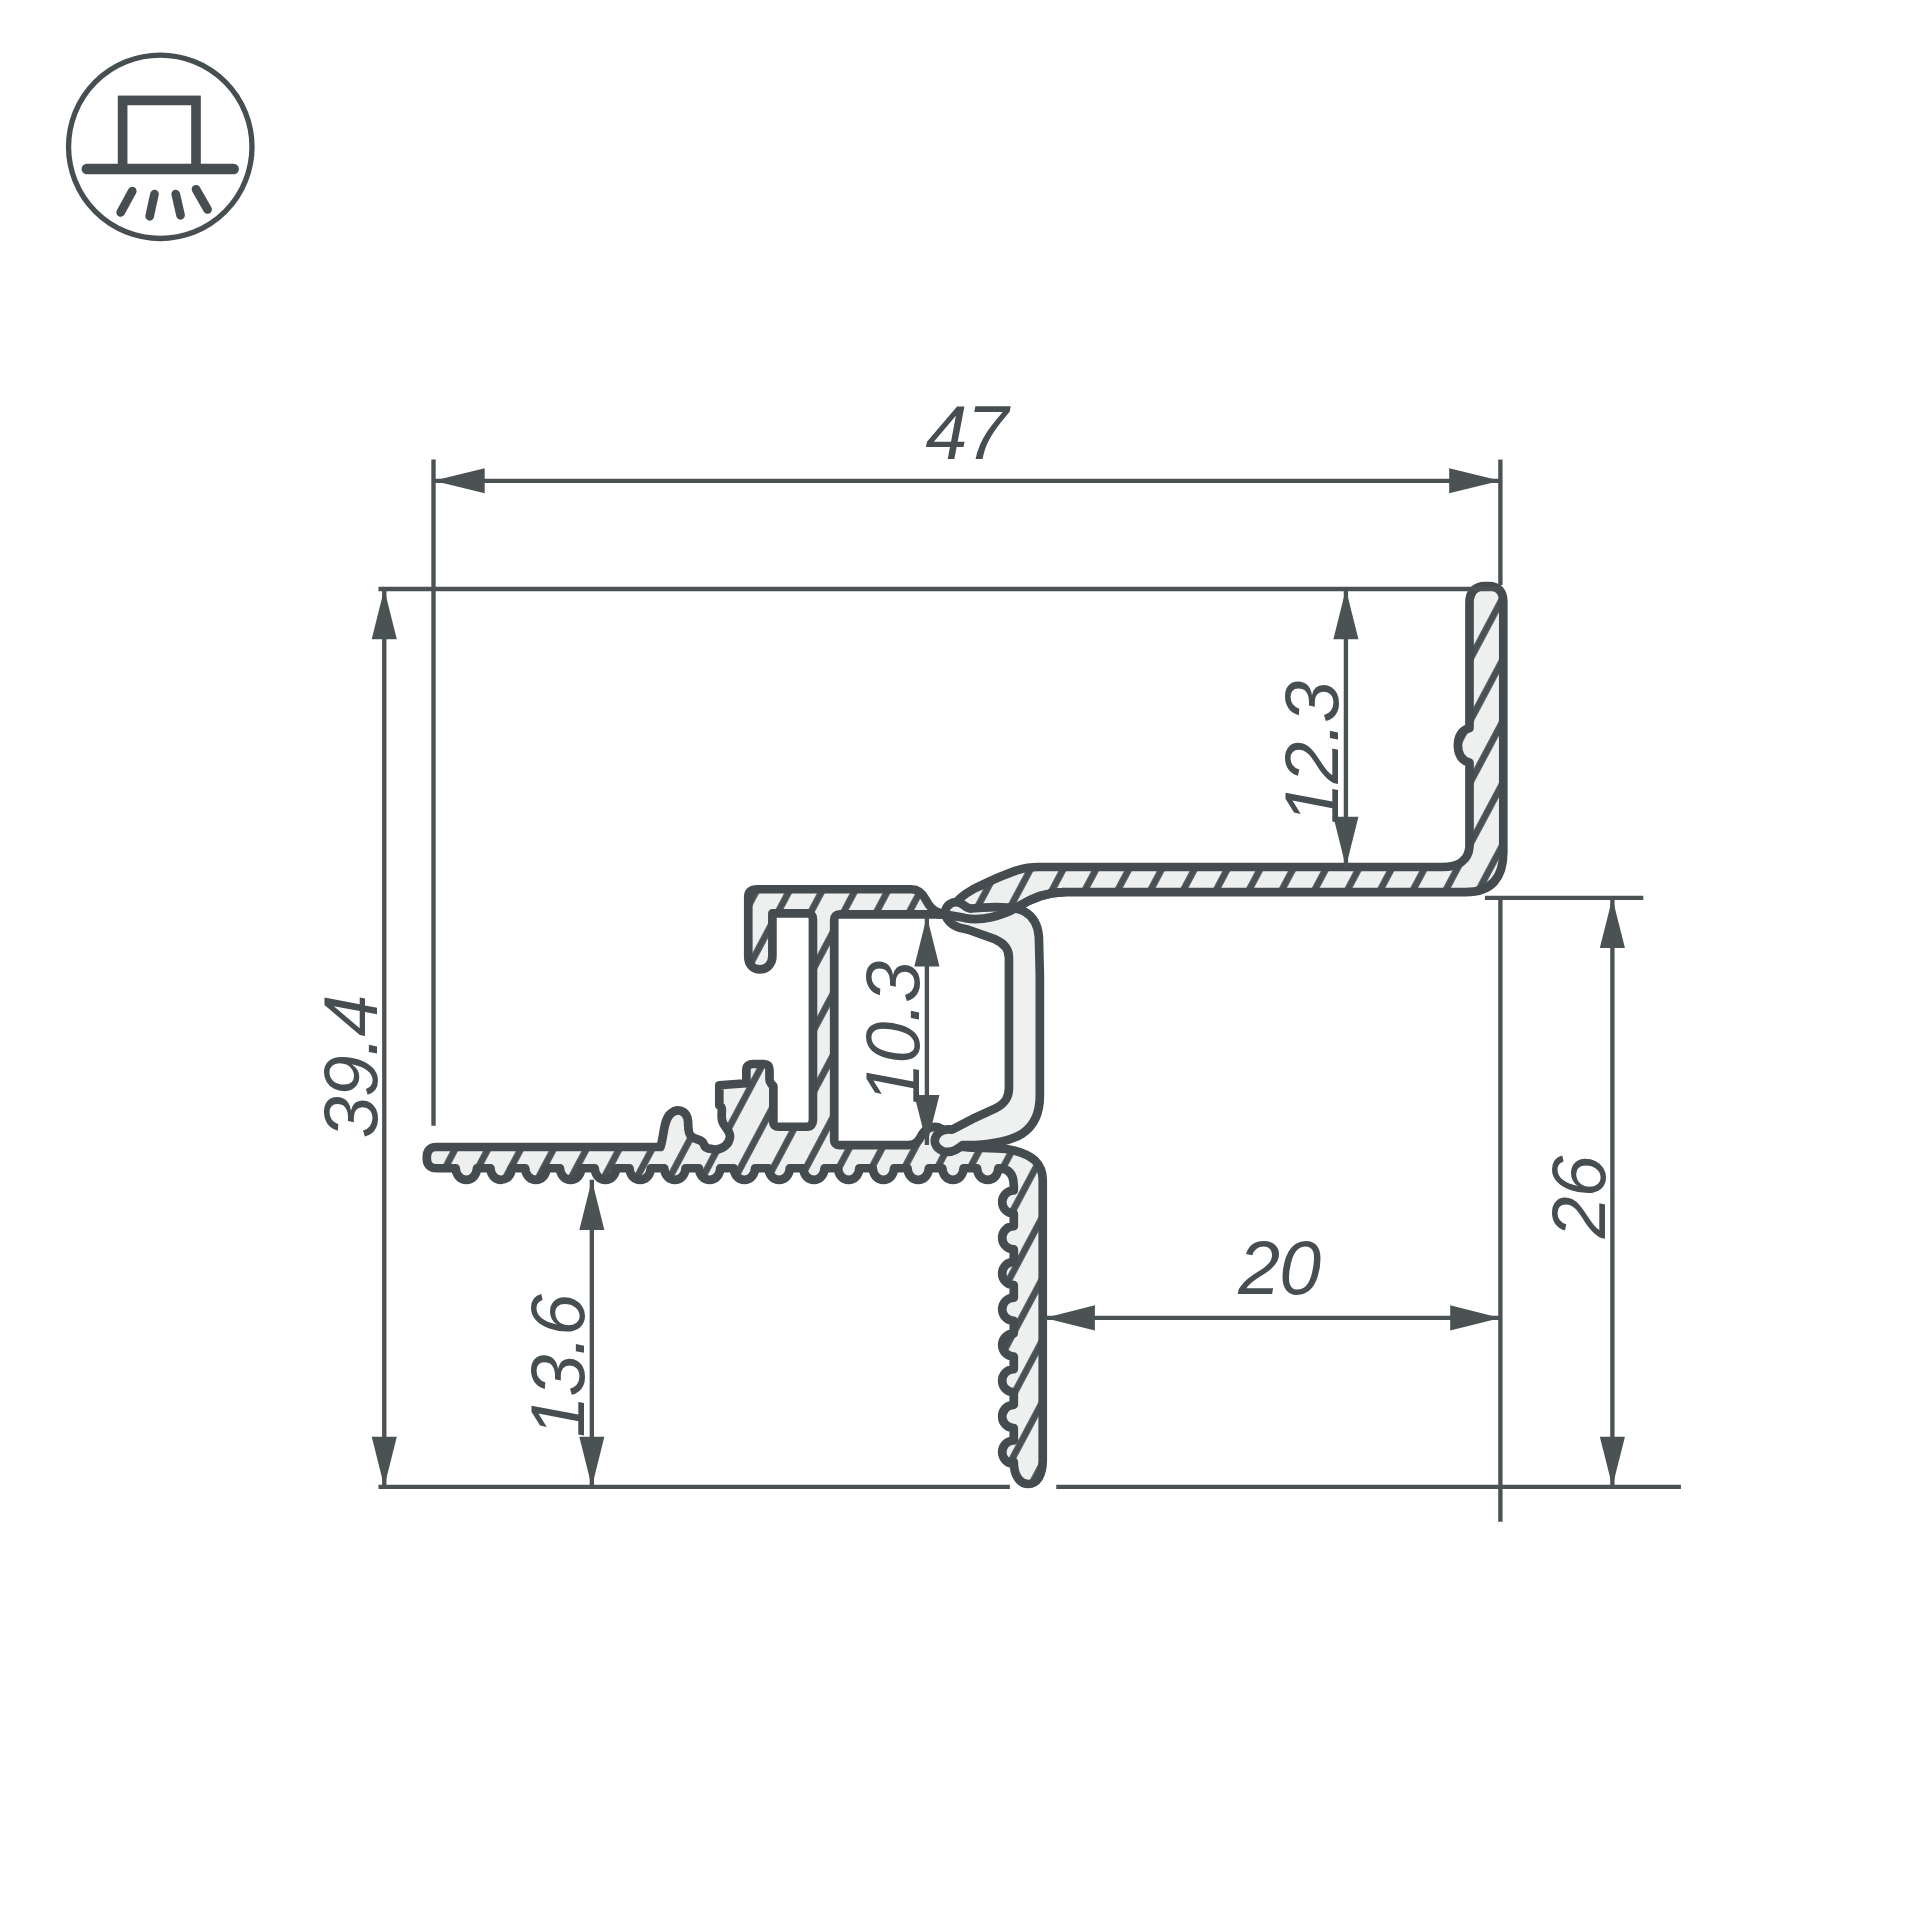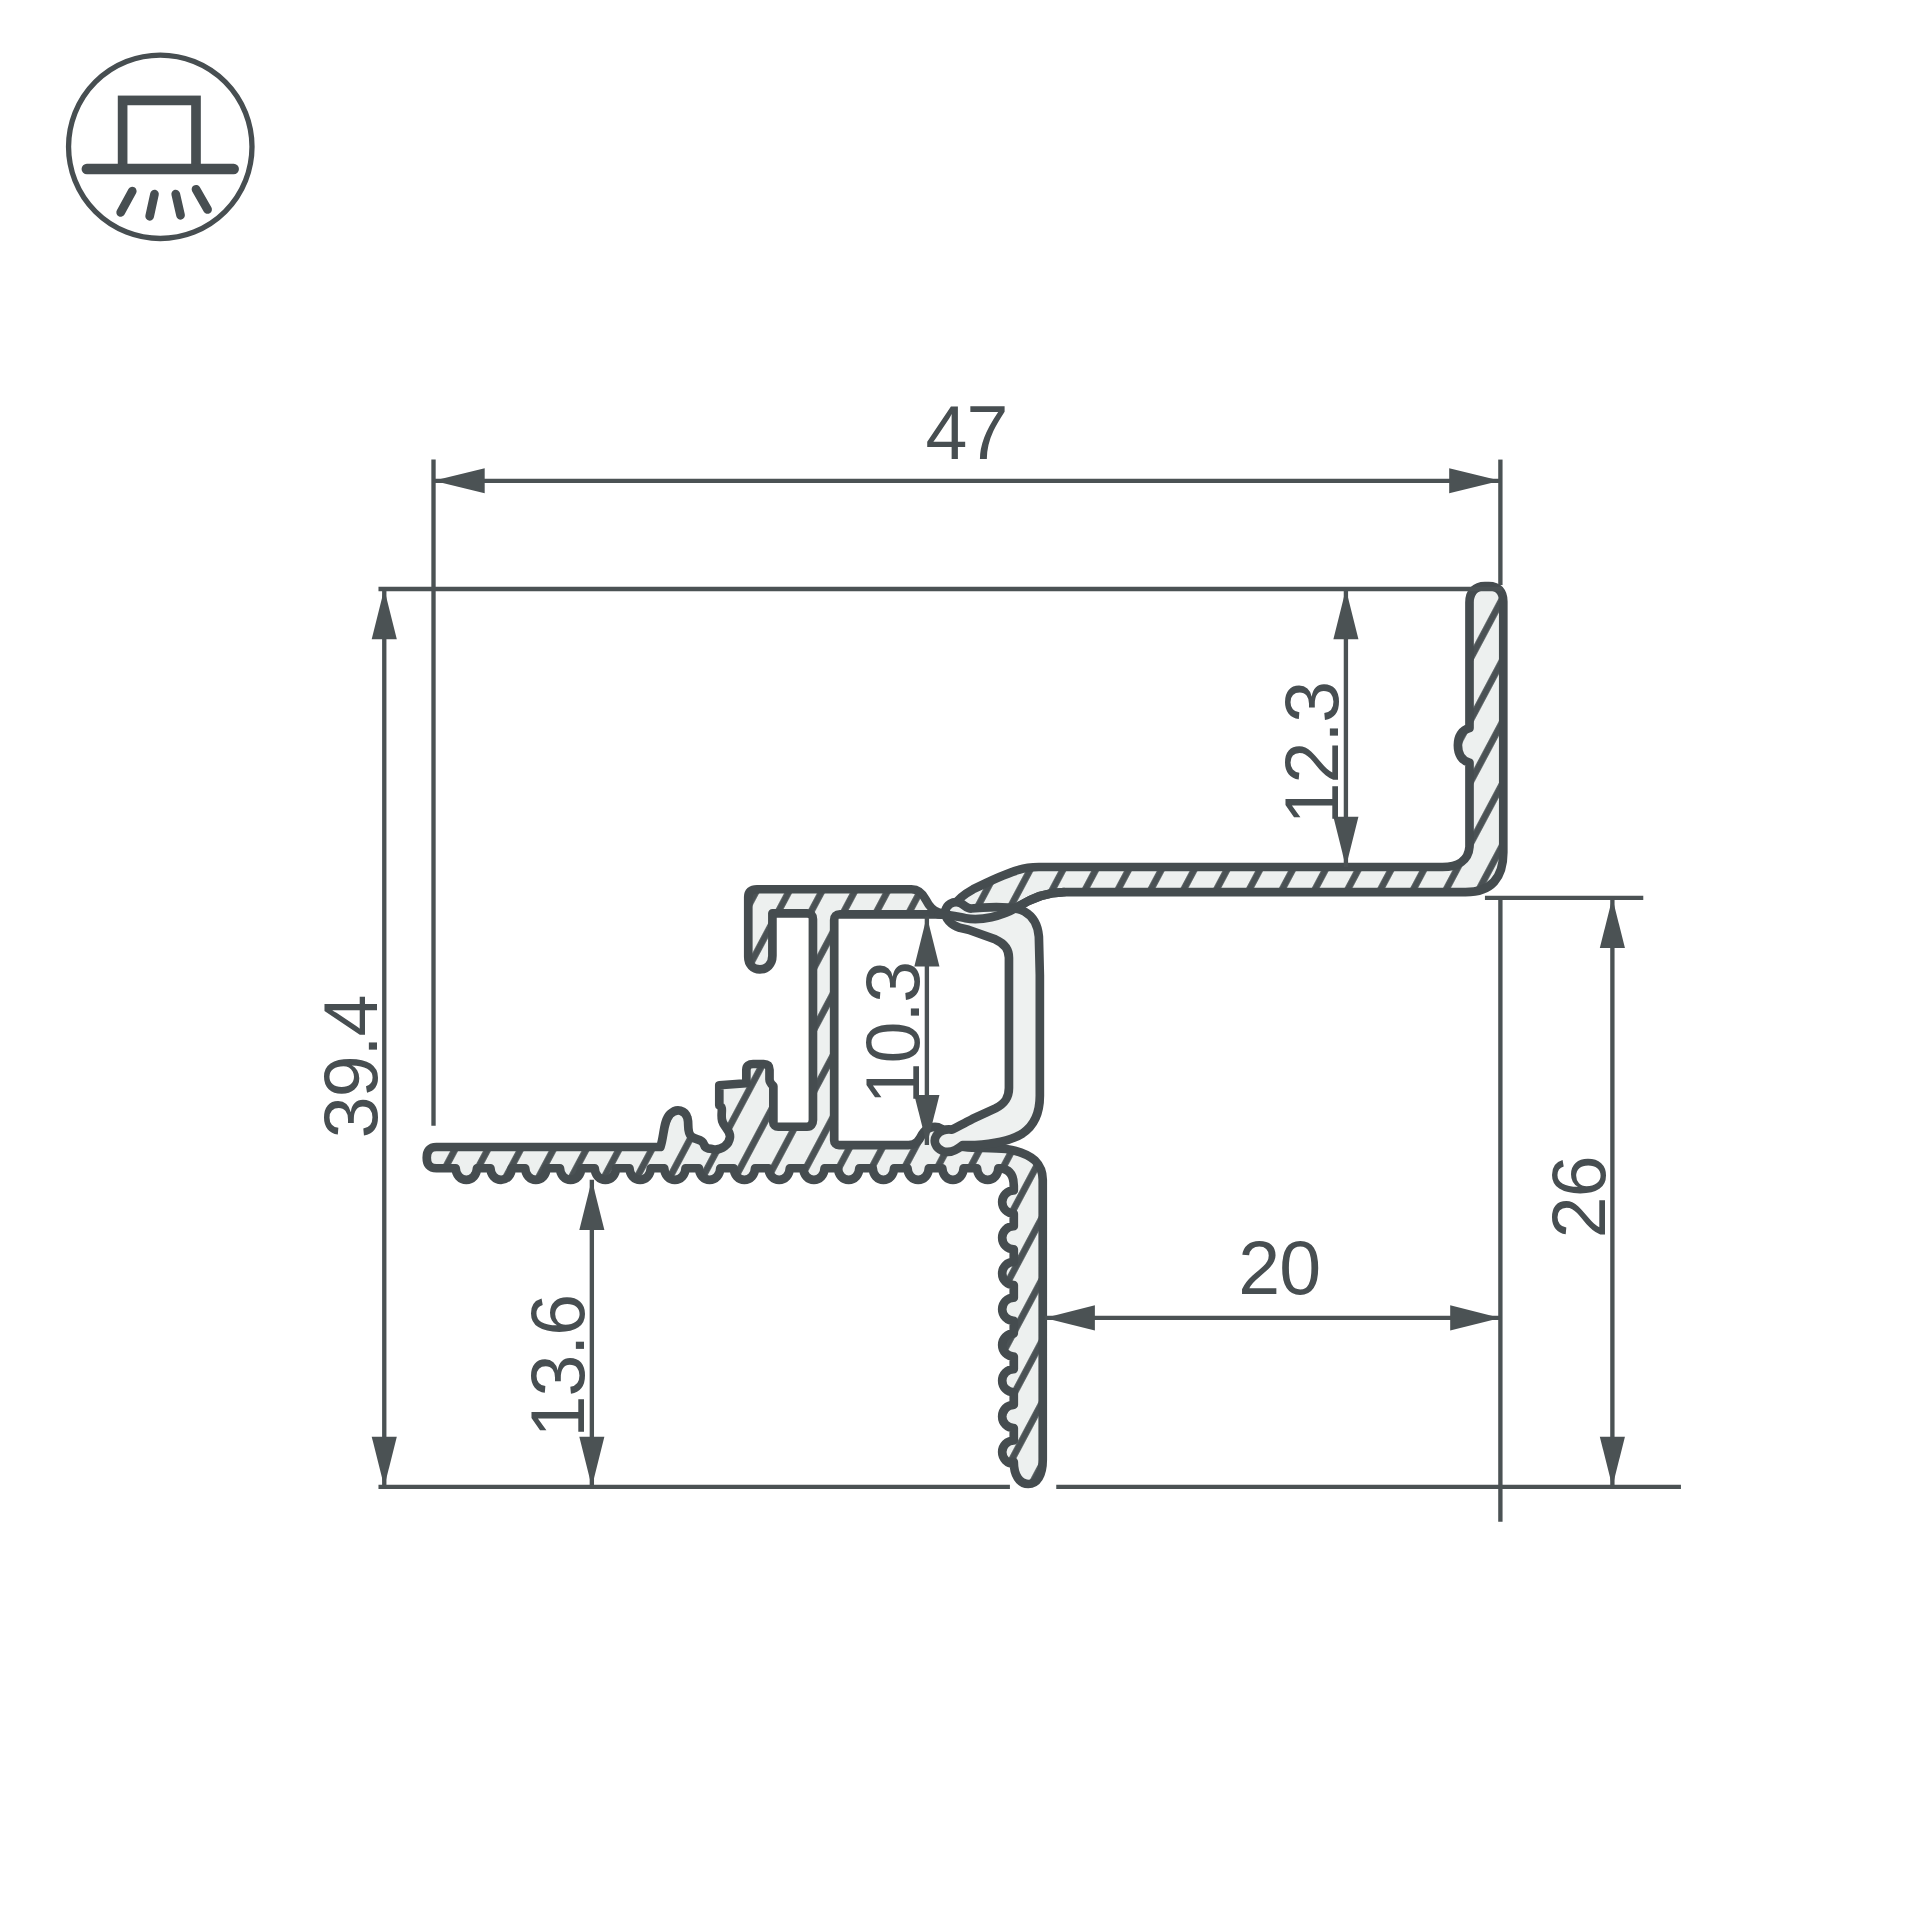--- a/index.html
+++ b/index.html
@@ -6,20 +6,21 @@
     margin: 0;
     padding: 0;
     background: #ffffff;
   }
   .canvas {
     position: relative;
     width: 1931px;
     height: 1931px;
     background: #ffffff;
     font-family: "Liberation Sans", sans-serif;
+    font-style: italic;
   }
   svg { display: block; }
   text {
     font-family: "Liberation Sans", "DejaVu Sans", sans-serif;
     font-size: 78px;
     fill: #474e51;
     letter-spacing: -1px;
   }
 </style>
 </head>

